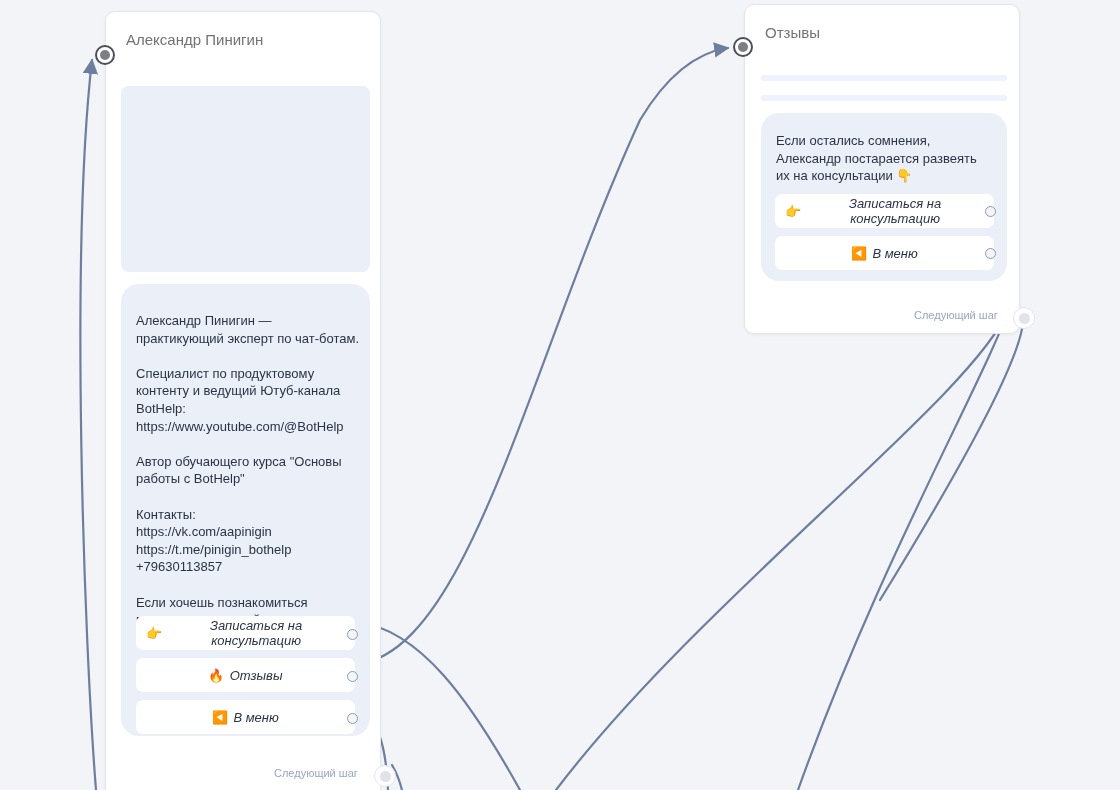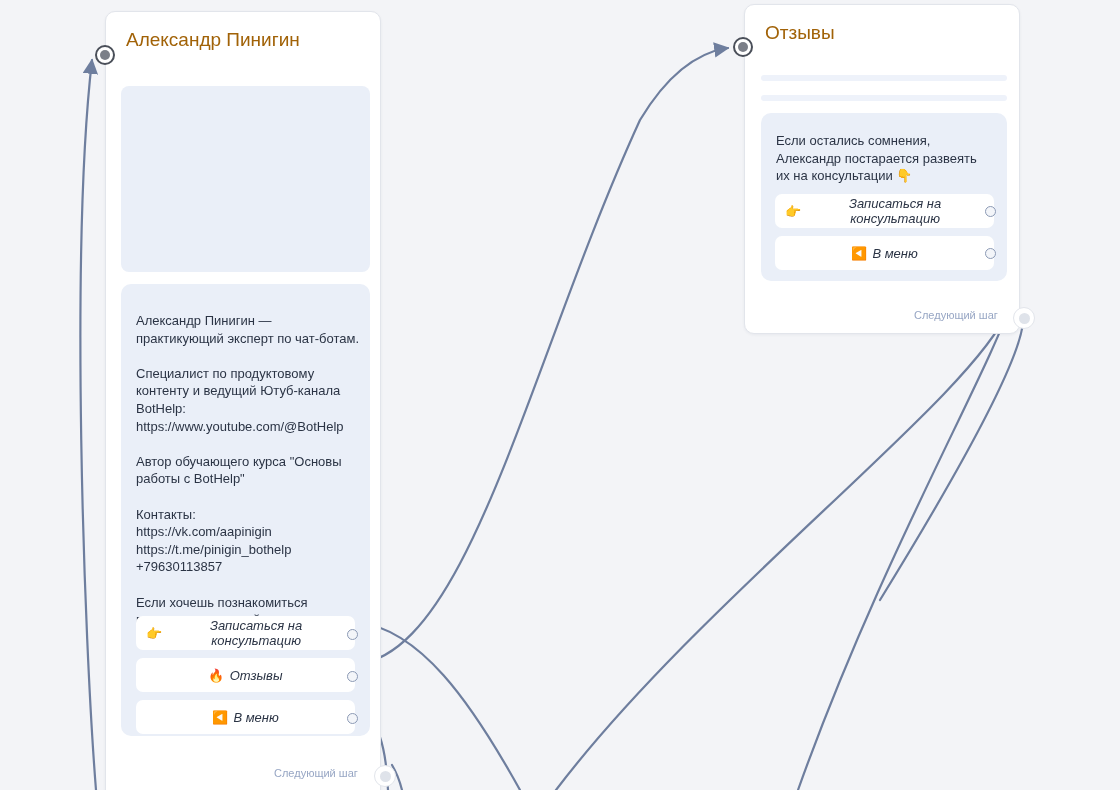--- a/index.html
+++ b/index.html
@@ -23,32 +23,32 @@
   
   .card {
     position: absolute;
     background: #ffffff;
     border: 1px solid #e2e5eb;
     border-radius: 10px;
     box-shadow: 0 1px 3px rgba(40,50,80,.06);
     box-sizing: border-box;
   }
   .card-title {
-    font-size: 19px;
-    color: #a16207;
+    font-size: 15px;
+    color: #737373;
     padding: 18px 0 0 20px;
     line-height: 20px;
     white-space: nowrap;
   }
 
   
   .bubble {
     position: absolute;
     background: #eaeff8;
-    border-radius: 10px;
+    border-radius: 18px;
     box-sizing: border-box;
   }
   .imgph {
     position: absolute;
     background: #eaeff8;
     border-radius: 8px;
   }
   .skel {
     position: absolute;
     background: #eef2fa;

